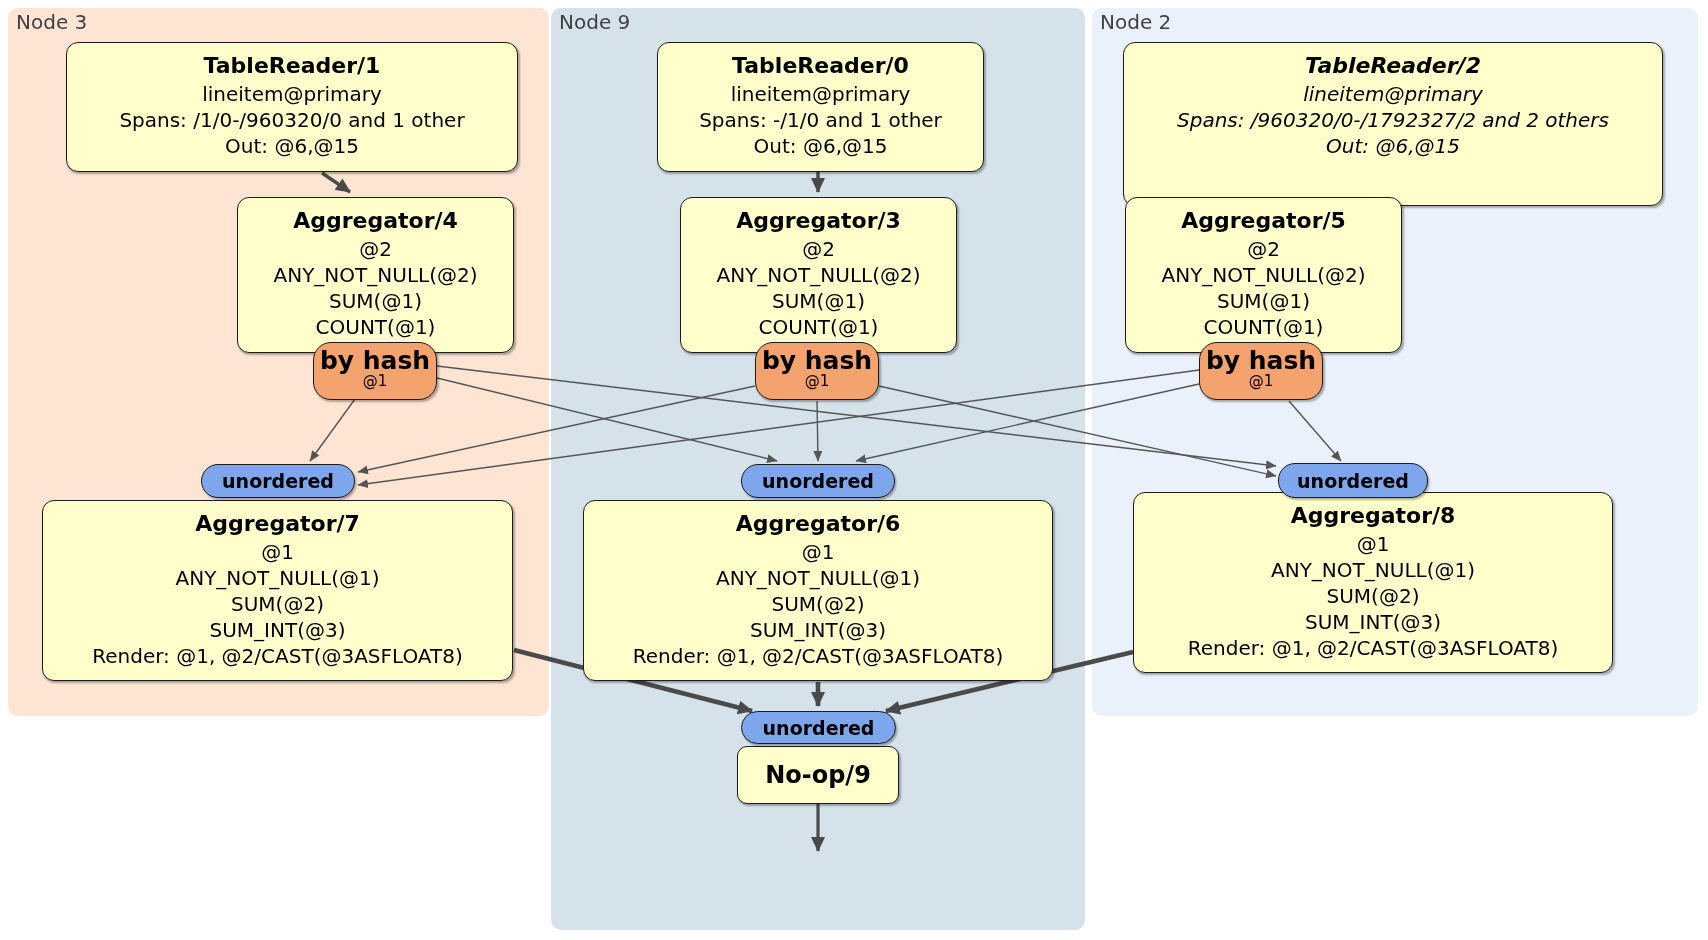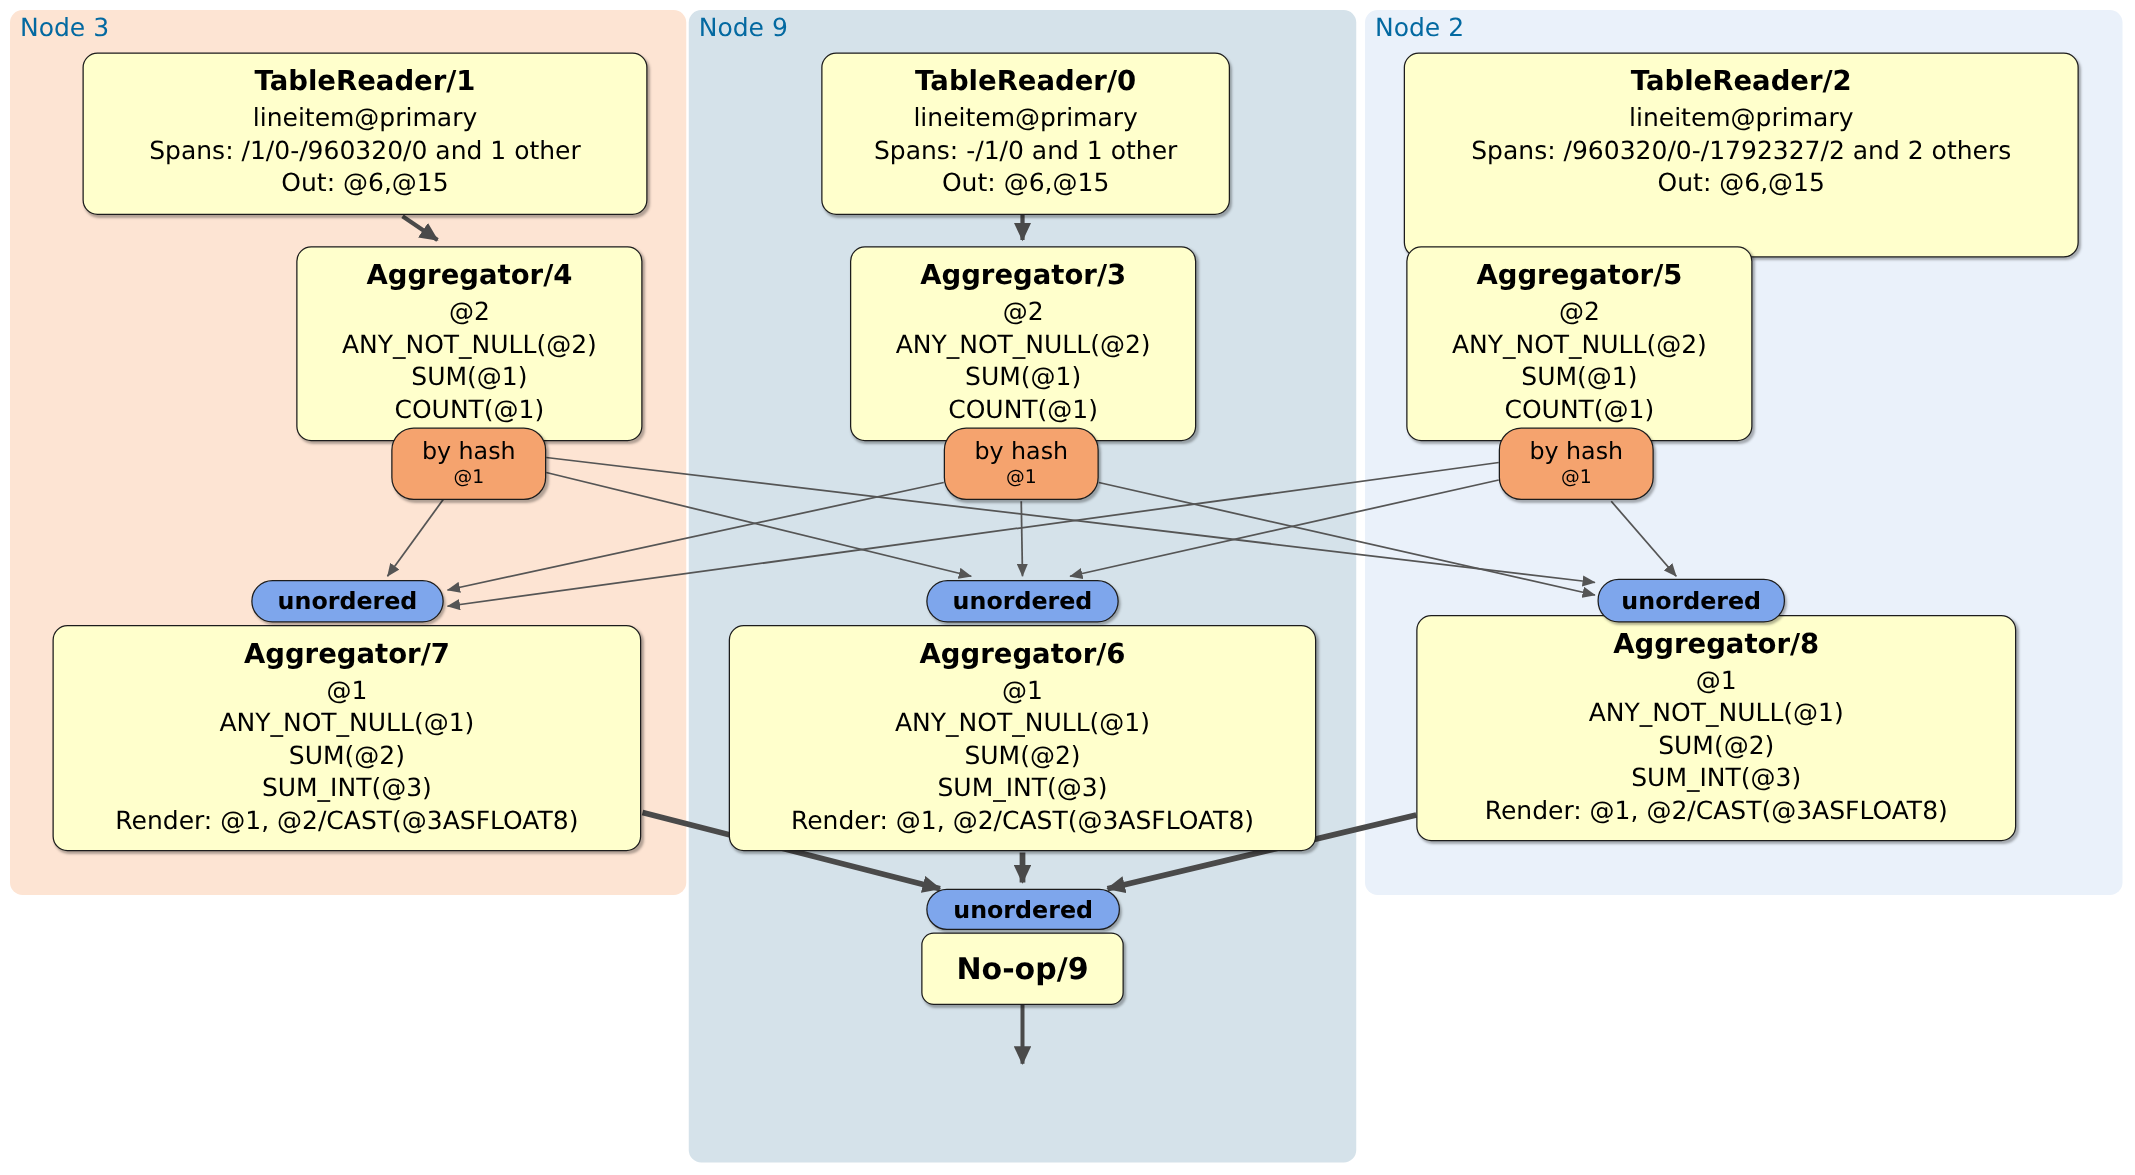--- a/index.html
+++ b/index.html
@@ -7,37 +7,37 @@
     --box-fill:#ffffcc; --router-fill:#f5a36e; --sync-fill:#7ea6ec;
     --edge:#4a4a4a; --border:#1c1c1c; --text:#000000;
   }
   html,body{margin:0;padding:0;background:#ffffff;}
   #canvas{
     position:relative;width:1708px;height:940px;overflow:hidden;
     font-family:"DejaVu Sans","Liberation Sans",sans-serif;color:var(--text);
     background:#ffffff;
   }
   .region{position:absolute;border-radius:10px;}
-  .region-label{position:absolute;font-size:20px;color:#0369a1;white-space:nowrap;}
+  .region-label{position:absolute;font-size:20px;color:#404040;white-space:nowrap;}
   #edges{position:absolute;left:0;top:0;z-index:2;}
   .procbox{
     position:absolute;z-index:3;background:var(--box-fill);
     border:1.5px solid var(--border);border-radius:12px;
     box-shadow:1.5px 2px 2px rgba(0,0,0,0.30);
     text-align:center;padding-top:8px;box-sizing:border-box;
   }
   .procbox .title{font-weight:bold;font-size:22px;line-height:30px;white-space:nowrap;}
   .procbox .line{font-size:20px;line-height:26px;white-space:nowrap;}
   .router{
     position:absolute;z-index:4;background:var(--router-fill);
     border:1.6px solid var(--border);border-radius:18px;
     box-shadow:1.5px 2px 2px rgba(0,0,0,0.30);
     text-align:center;padding-top:7px;box-sizing:border-box;
   }
-  .router .rlabel{font-weight:normal;font-size:19px;line-height:22px;}
+  .router .rlabel{font-weight:bold;font-size:25px;line-height:22px;}
   .router .rsub{font-size:15px;line-height:18px;}
   .sync{
     position:absolute;z-index:4;background:var(--sync-fill);
     border:1.6px solid var(--border);border-radius:17px;
     box-shadow:1.5px 2px 2px rgba(0,0,0,0.30);
     text-align:center;box-sizing:border-box;
     font-weight:bold;font-size:19px;
     display:flex;align-items:center;justify-content:center;
   }
   .simplebox{
@@ -144,21 +144,21 @@
   </div>
   <div class="procbox" style="left:583px;top:500px;width:470px;height:181px;">
     <div class="title">Aggregator/6</div>
     <div class="line">@1</div>
     <div class="line">ANY_NOT_NULL(@1)</div>
     <div class="line">SUM(@2)</div>
     <div class="line">SUM_INT(@3)</div>
     <div class="line">Render: @1, @2/CAST(@3ASFLOAT8)</div>
   </div>
 
-  <div class="procbox" style="left:1123px;top:42px;width:540px;height:164px;">
+  <div class="procbox" style="left:1123px;top:42px;width:540px;height:164px;font-style:italic;">
     <div class="title">TableReader/2</div>
     <div class="line">lineitem@primary</div>
     <div class="line">Spans: /960320/0-/1792327/2 and 2 others</div>
     <div class="line">Out: @6,@15</div>
   </div>
   <div class="procbox" style="left:1125px;top:197px;width:277px;height:156px;">
     <div class="title">Aggregator/5</div>
     <div class="line">@2</div>
     <div class="line">ANY_NOT_NULL(@2)</div>
     <div class="line">SUM(@1)</div>

